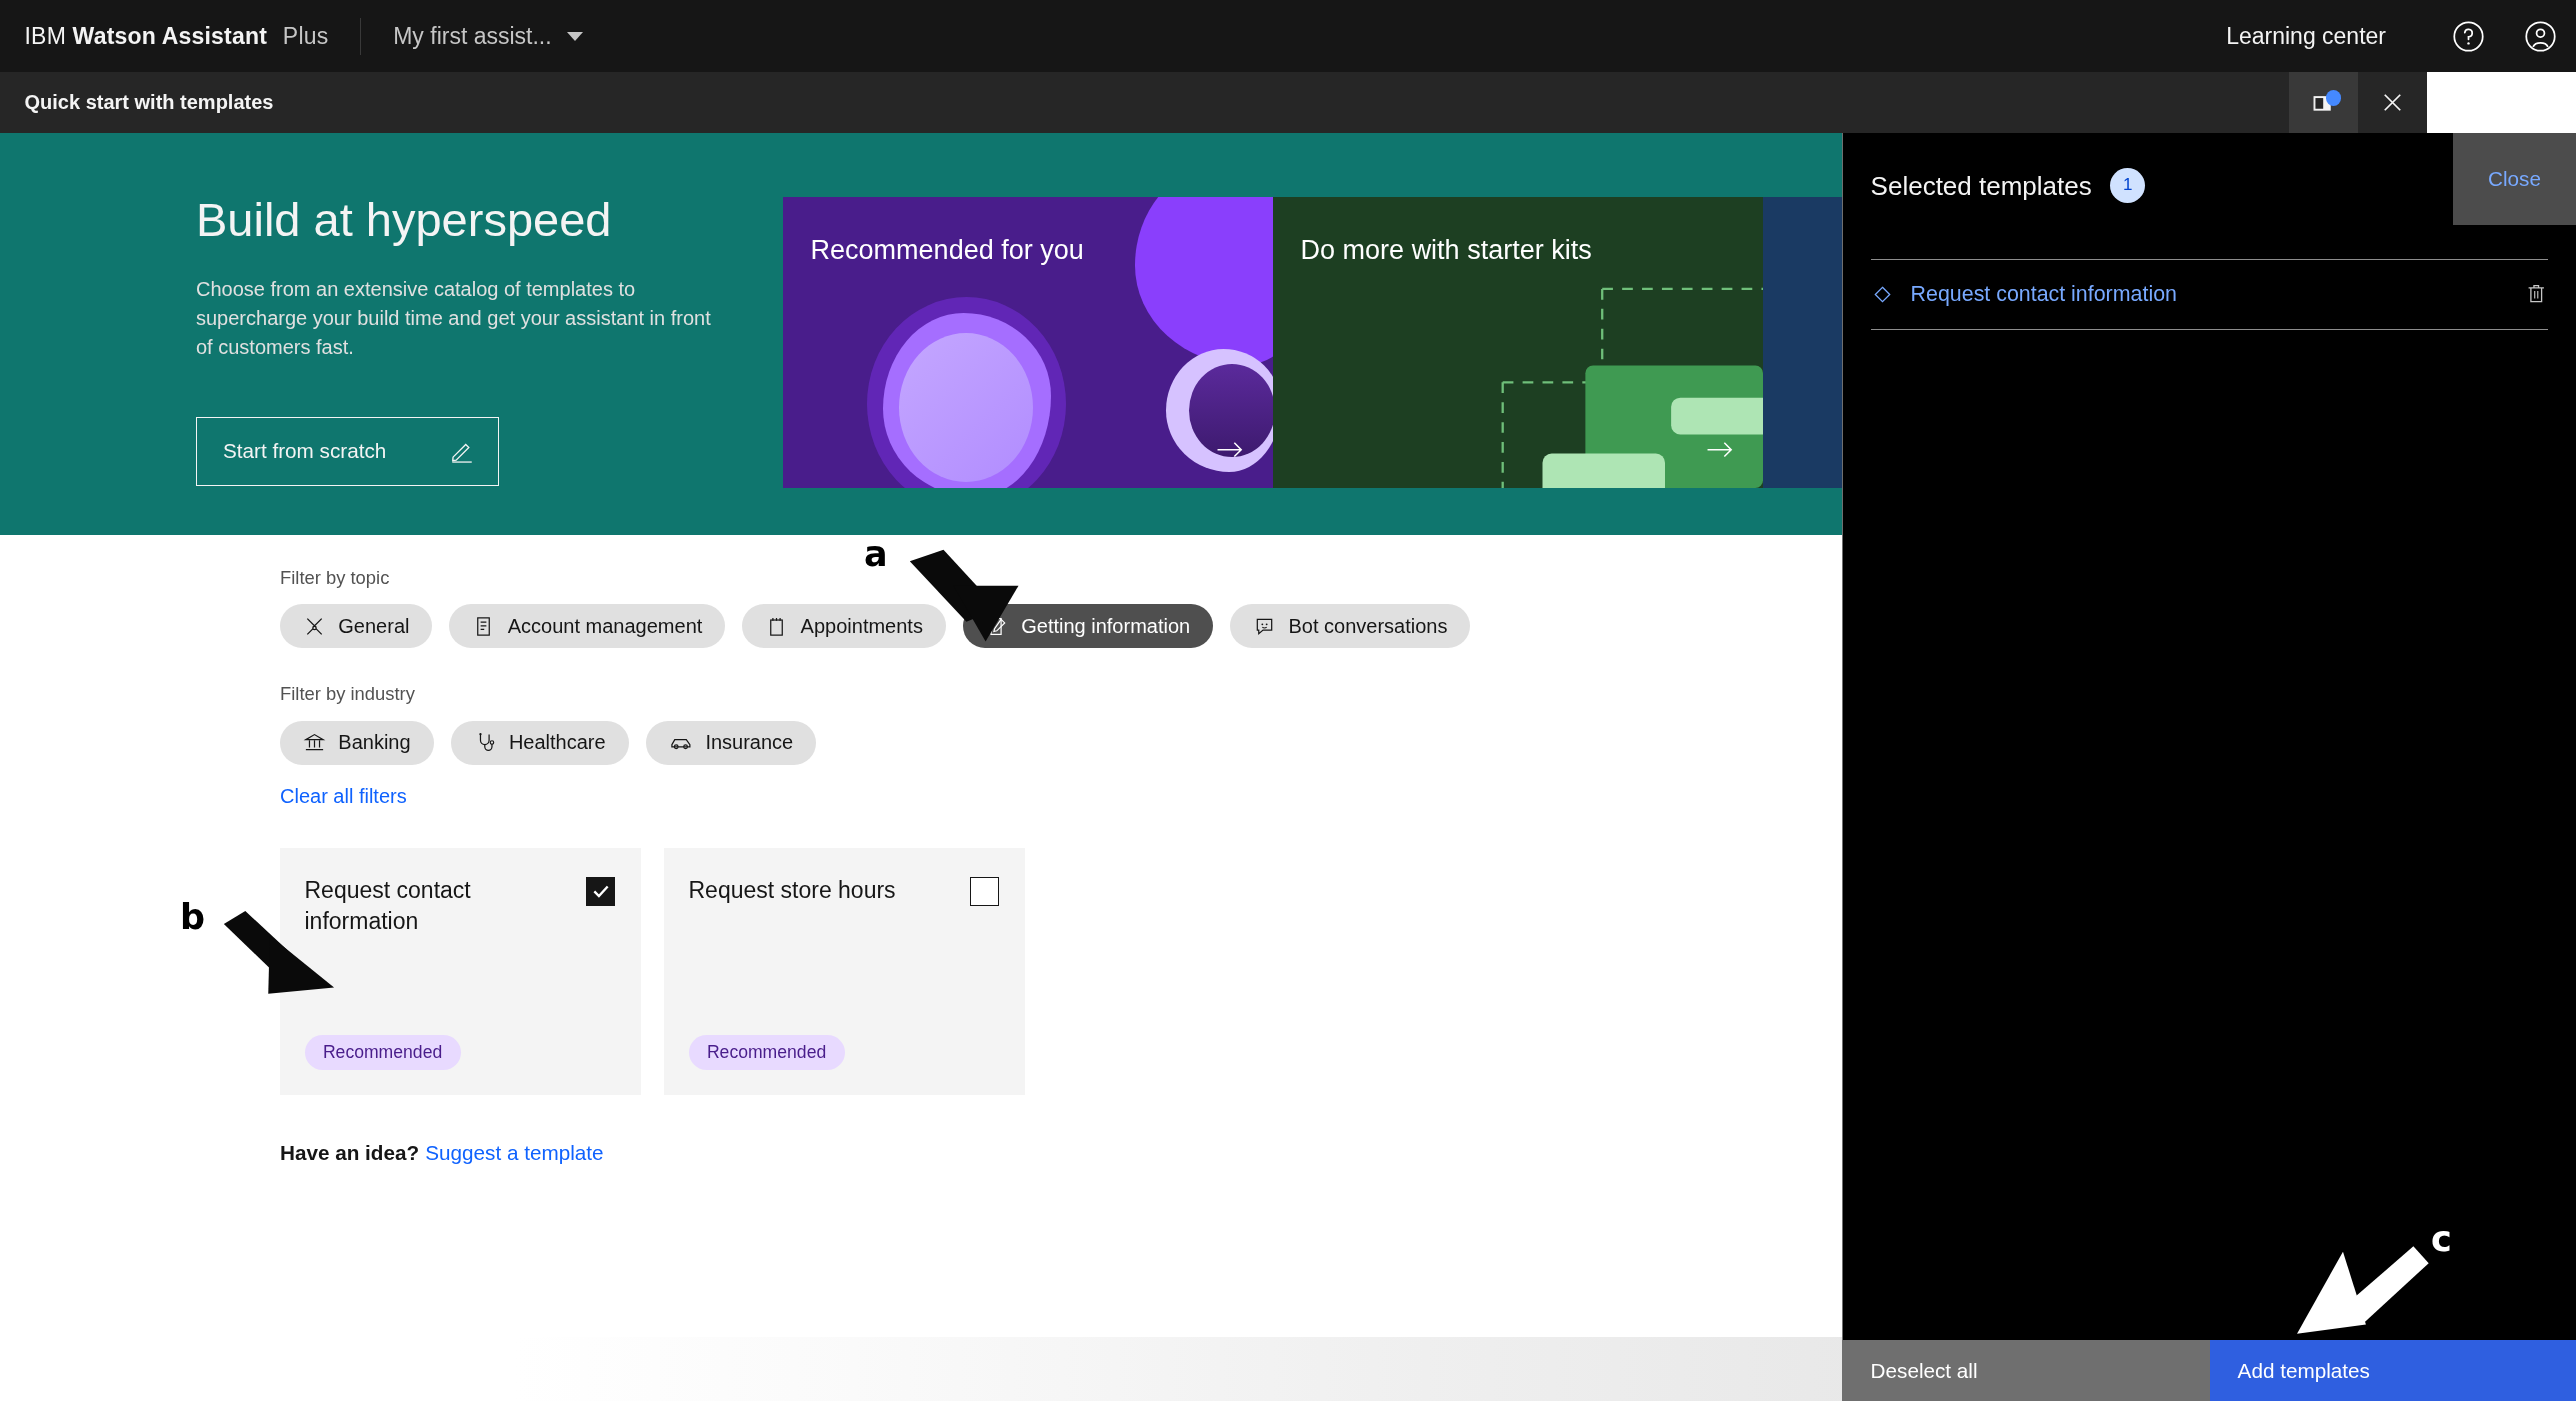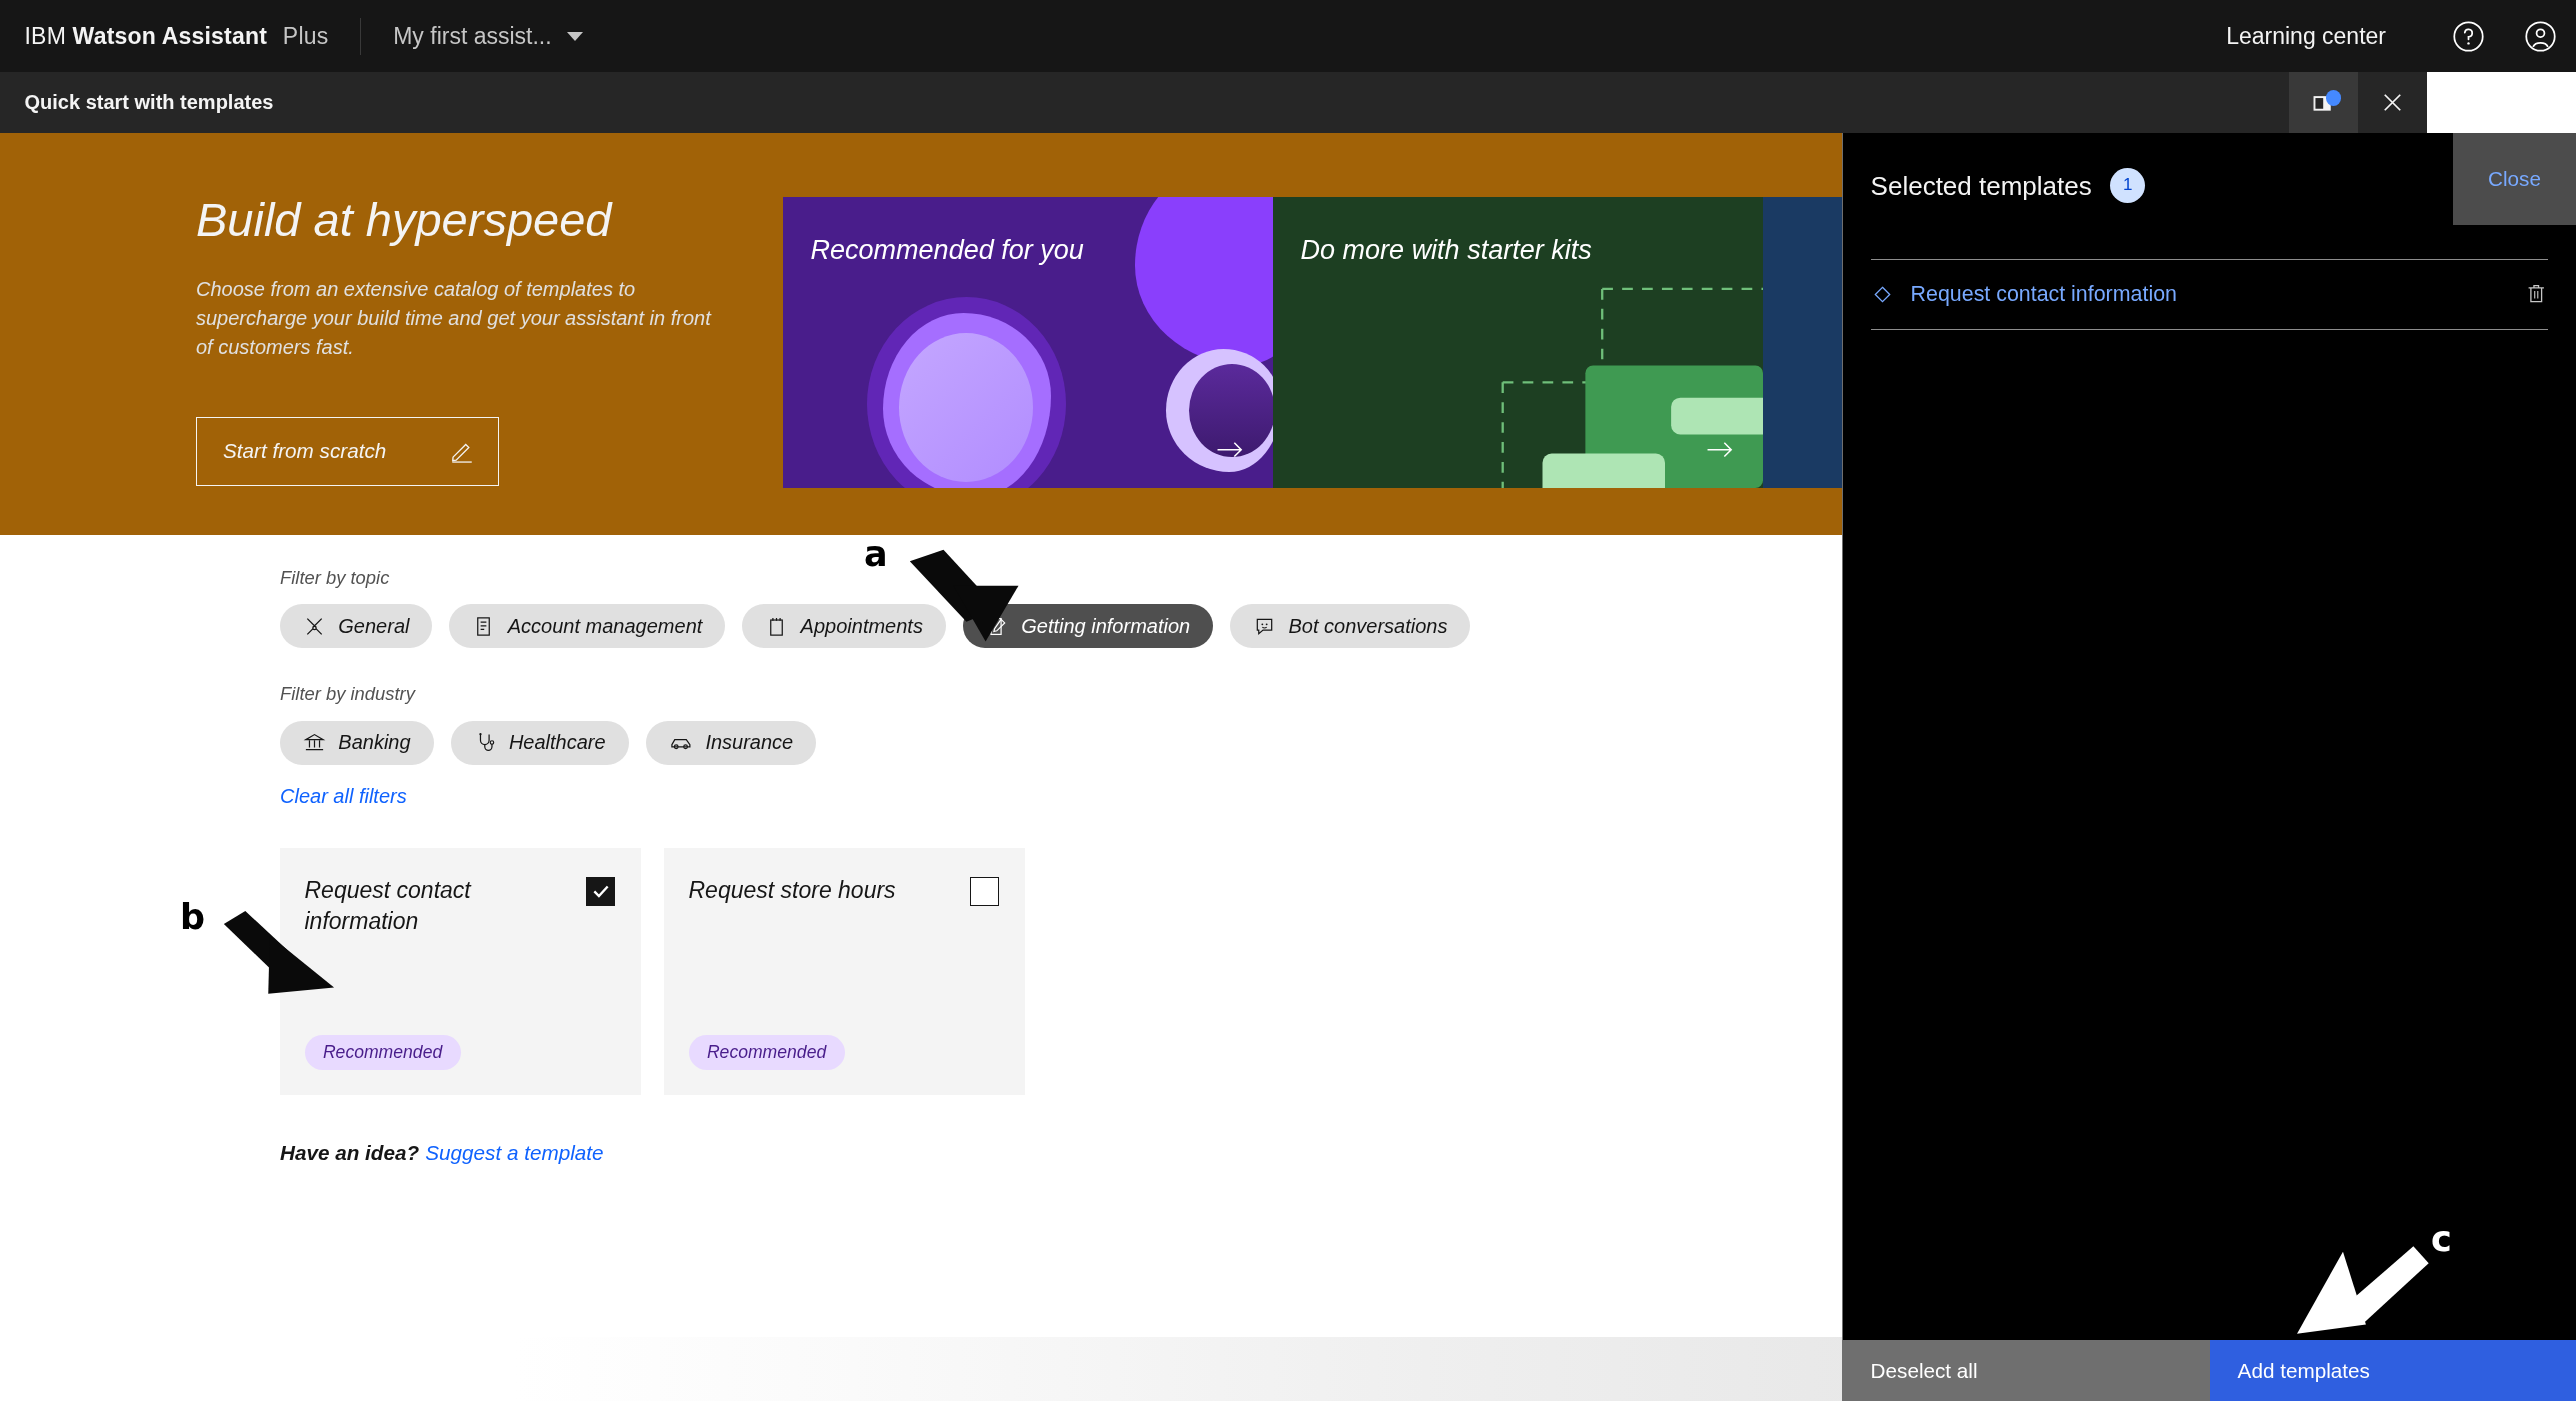--- a/index.html
+++ b/index.html
@@ -35,21 +35,21 @@
   }
   .panel-title { color:#f4f4f4; font-size: 20px; font-weight: 600; padding-left: 24.5px; }
   .panelbar-right { margin-left:auto; display:flex; height:61px; }
   .pb-btn { width: 69px; height: 61px; display:flex; align-items:center; justify-content:center; position:relative; }
   .pb-btn.active { background:#393939; }
   .badge-dot { position:absolute; width:15.3px; height:15.3px; border-radius:50%; background:#4589ff; top:18.4px; right:17px; }
 
   
   .hero {
     position:absolute; left:0; top:133px; width:1842px; height:402px;
-    background:#a16207; overflow:hidden;font-style:italic;
+    background:#0f766e; overflow:hidden;
   }
   .hero-copy { position:absolute; left:196px; top:61px; width:582px; }
   .hero-h1 { color:#f4f4f4; font-size: 47px; font-weight: 400; line-height:1.1; }
   .hero-p { color:#e0e0e0; font-size: 20px; line-height: 1.45; margin-top: 29px; width: 528px; }
   .scratch-btn {
     margin-top: 55px; width: 303px; height: 69px; border: 0.8px solid #f4f4f4;
     display:flex; align-items:center; justify-content:space-between;
     padding: 0 23px 0 26px; color:#f4f4f4; font-size: 20.7px; background:transparent;
   }
   .promo-row { position:absolute; left:783px; top:64px; display:flex; }
@@ -58,21 +58,21 @@
     position:absolute; left:27.6px; top:38px; color:#ffffff; font-size: 27px; z-index:5; white-space:nowrap;
   }
   .promo-card .pc-arrow { position:absolute; right:27.6px; bottom:24.5px; z-index:6; }
   .pc-purple { background:#491d8b; }
   .pc-green  { background:#1d3f22; }
   .pc-blue   { background:#1a3a63; }
   .blob { position:absolute; border-radius:50%; }
 
   
   .content {
-    position:absolute; left:0; top:535px; width:1842px; height:866px; background:#ffffff;font-style:italic;
+    position:absolute; left:0; top:535px; width:1842px; height:866px; background:#ffffff;
   }
   .filter-label { color:#525252; font-size: 18.4px; margin-left: 280px; }
   .chip-row { display:flex; gap: 17px; margin-left: 280px; margin-top: 15.3px; }
   .chip {
     display:flex; align-items:center; gap: 12.3px; height: 44px; padding: 0 23px;
     border-radius: 22px; background:#e0e0e0; color:#161616; font-size: 20px; white-space:nowrap;
   }
   .chip.selected { background:#4f4f4f; color:#ffffff; }
   .chip svg { display:block; flex:none; }
   .clear-link { margin-left:280px; margin-top: 20px; color:#0f62fe; font-size:20px; text-decoration:none; display:inline-block;text-align:center; }

